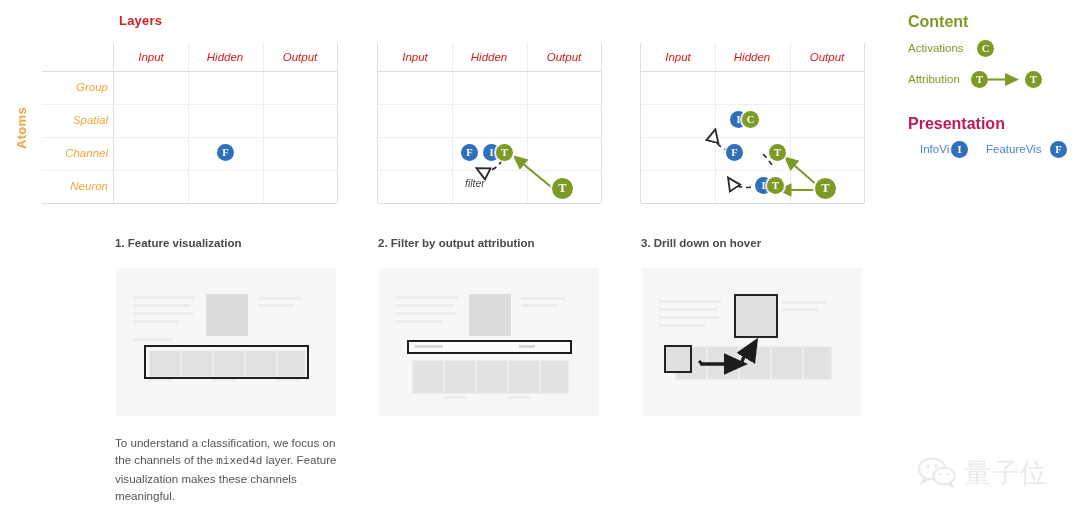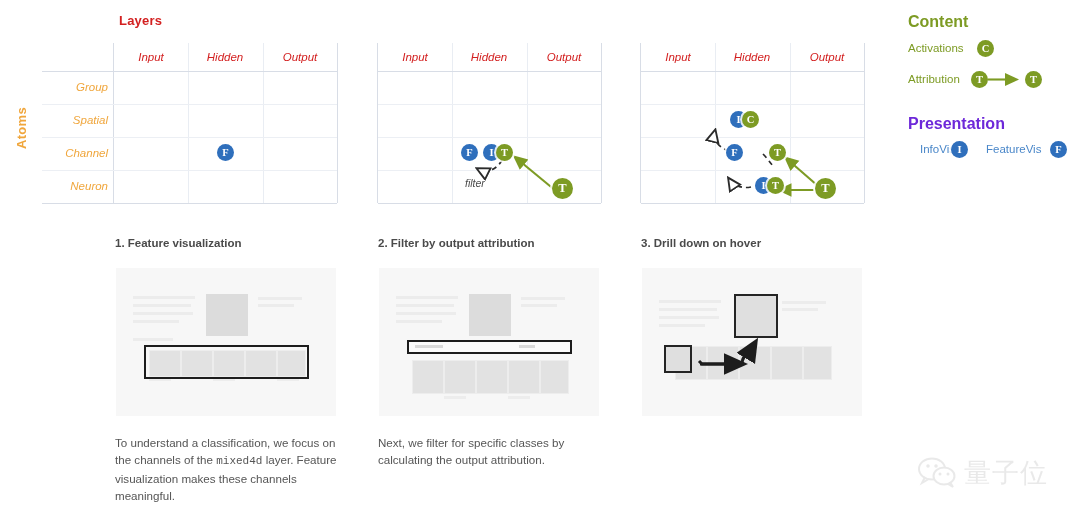--- a/index.html
+++ b/index.html
@@ -59,21 +59,21 @@
 
   .flabel{
     position:absolute;font-style:italic;font-size:10.5px;color:#4a4a4a;
   }
 
   svg.overlay{position:absolute;left:0;top:0;overflow:visible;}
 
   
   .legend-h{position:absolute;font-size:16px;font-weight:bold;}
   .legend-h.content{color:#7d9b24;}
-  .legend-h.presentation{color:#6d28d9;}
+  .legend-h.presentation{color:#be185d;}
   .legend-item{position:absolute;font-size:11.5px;}
   .legend-item.green{color:#7d9b24;}
   .legend-item.blue{color:#4a87c9;}
 
   
   .panel-title{
     position:absolute;font-size:11.5px;font-weight:bold;color:#4a4a4a;
   }
   .panel-shot{
     position:absolute;width:220px;height:148px;background:#f7f7f7;
@@ -288,23 +288,20 @@
 
     <div class="thumb" style="left:33px;top:92px;width:30px;height:32px;"></div>
     <div class="thumb" style="left:65px;top:92px;width:30px;height:32px;"></div>
     <div class="thumb" style="left:97px;top:92px;width:30px;height:32px;"></div>
     <div class="thumb" style="left:129px;top:92px;width:30px;height:32px;"></div>
     <div class="thumb" style="left:161px;top:92px;width:27px;height:32px;"></div>
     <div class="sk" style="left:65px;top:128px;width:22px;height:3px;background:#ededed;"></div>
     <div class="sk" style="left:129px;top:128px;width:22px;height:3px;background:#ededed;"></div>
   </div>
 
-  <div class="panel-cap" style="left:378px;top:434px;">
-    <span>Next, we filter for specific classes by calculating the output attribution.</span>
-  </div>
 
   <div class="panel-title" style="left:641px;top:237px;">3. Drill down on hover</div>
 
   <div class="panel-shot" style="left:642px;top:268px;">
     <div class="sk l" style="left:17px;top:32px;width:62px;height:3px;"></div>
     <div class="sk l" style="left:17px;top:40px;width:58px;height:3px;"></div>
     <div class="sk l" style="left:17px;top:48px;width:60px;height:3px;"></div>
     <div class="sk l" style="left:17px;top:56px;width:46px;height:3px;"></div>
     <div class="sk l" style="left:140px;top:33px;width:44px;height:3px;"></div>
     <div class="sk l" style="left:140px;top:40px;width:36px;height:3px;"></div>

